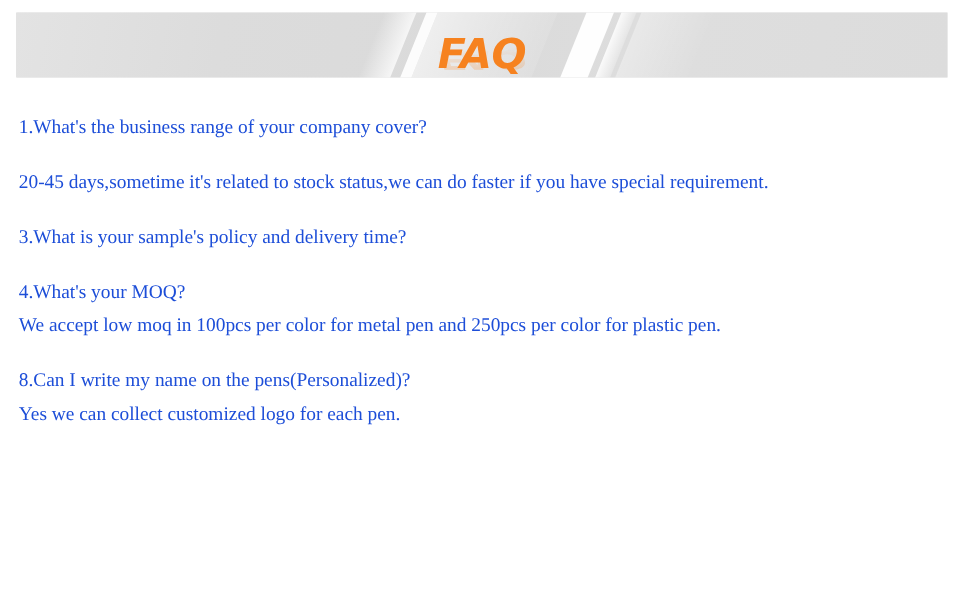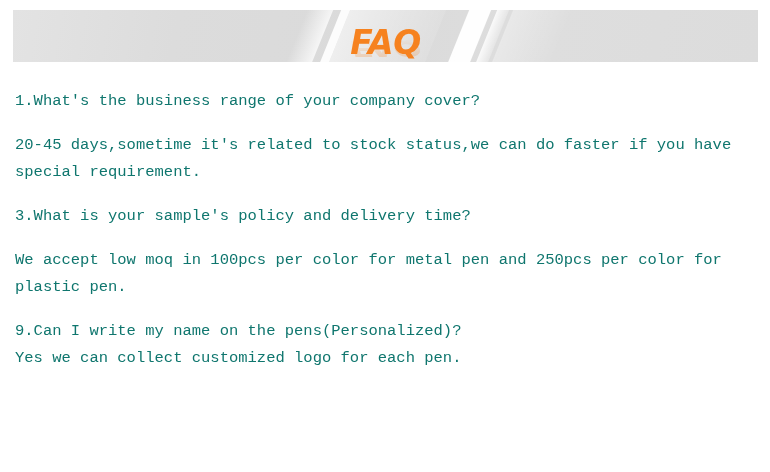--- a/index.html
+++ b/index.html
@@ -132,23 +132,23 @@
     width: 744px;
   }
   .faq-item {
     margin-bottom: 17px;
   }
   .faq-item:last-child {
     margin-bottom: 0;
   }
   .faq-question,
   .faq-answer {
-    font-family: Liberation Mono, monospace;
+    font-family: Liberation Serif, serif;
     font-size: 15.5px;
-    color: #0f766e;
+    color: #1d4ed8;
     line-height: 27px;
     white-space: pre-wrap;
   }
 </style>
 </head>
 <body>
 
 <div class="page">
 
   <div class="faq-banner">
@@ -176,22 +176,23 @@
 
     <div class="faq-item">
       <div class="faq-answer">20-45 days,sometime it's related to stock status,we can do faster if you have special requirement.</div>
     </div>
 
     <div class="faq-item">
       <div class="faq-question">3.What is your sample's policy and delivery time?</div>
     </div>
 
     <div class="faq-item">
+      <div class="faq-question">4.What's your MOQ?</div>
       <div class="faq-answer">We accept low moq in 100pcs per color for metal pen and 250pcs per color for plastic pen.</div>
     </div>
 
     <div class="faq-item">
-      <div class="faq-question">9.Can I write my name on the pens(Personalized)?</div>
+      <div class="faq-question">8.Can I write my name on the pens(Personalized)?</div>
       <div class="faq-answer">Yes we can collect customized logo for each pen.</div>
     </div>
 
   </div>
 </div>
 
 </body></html>

